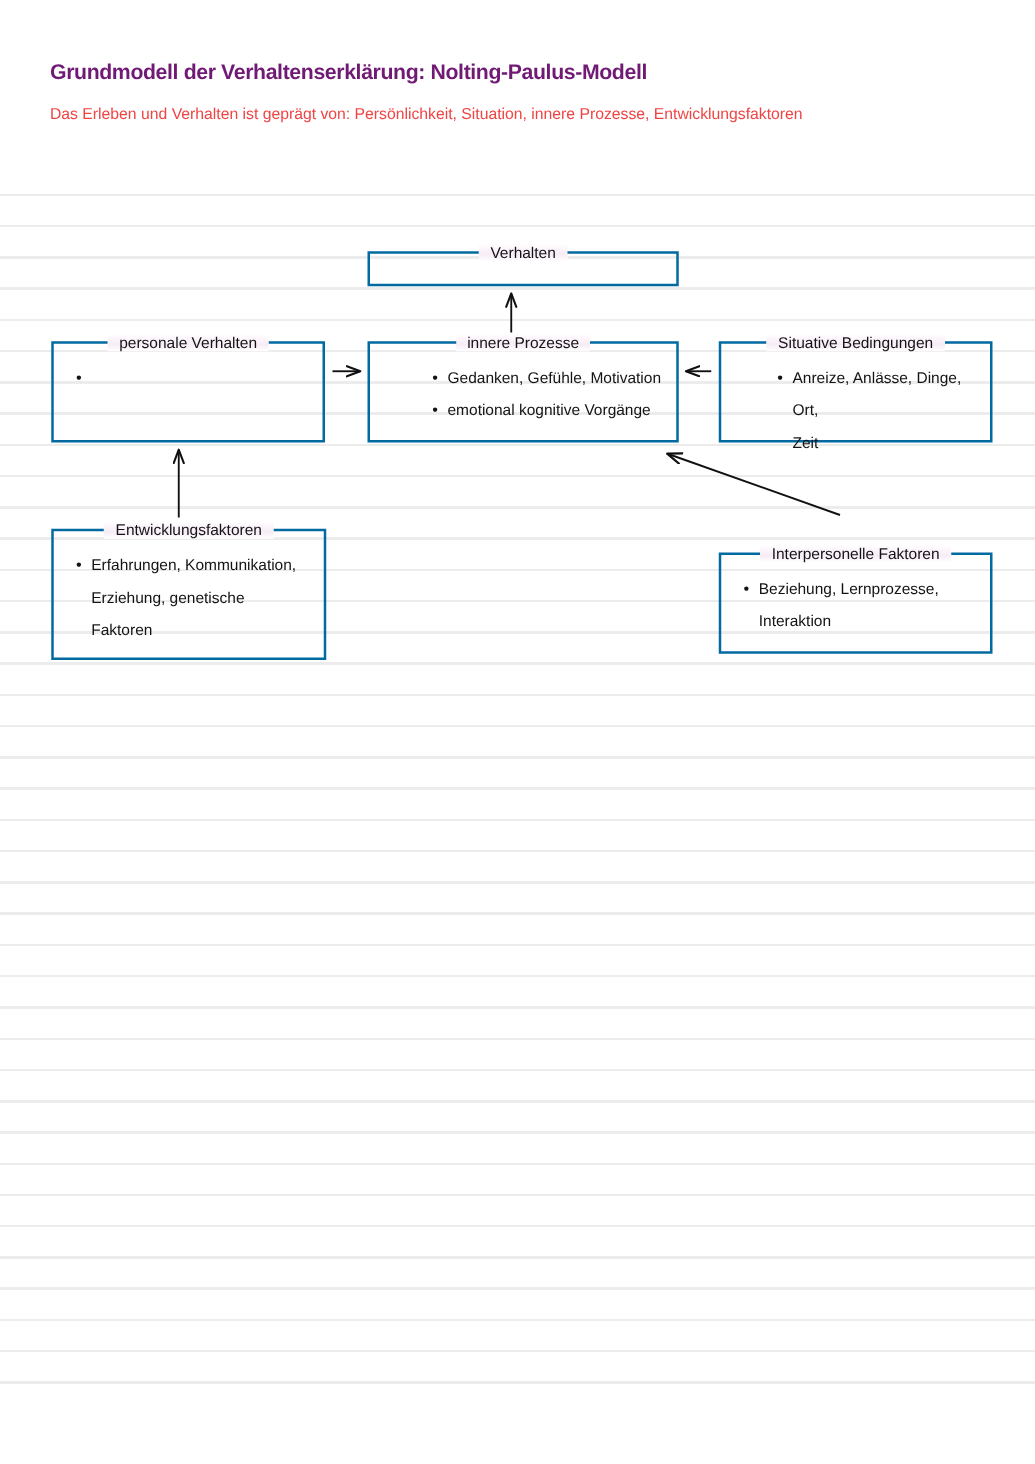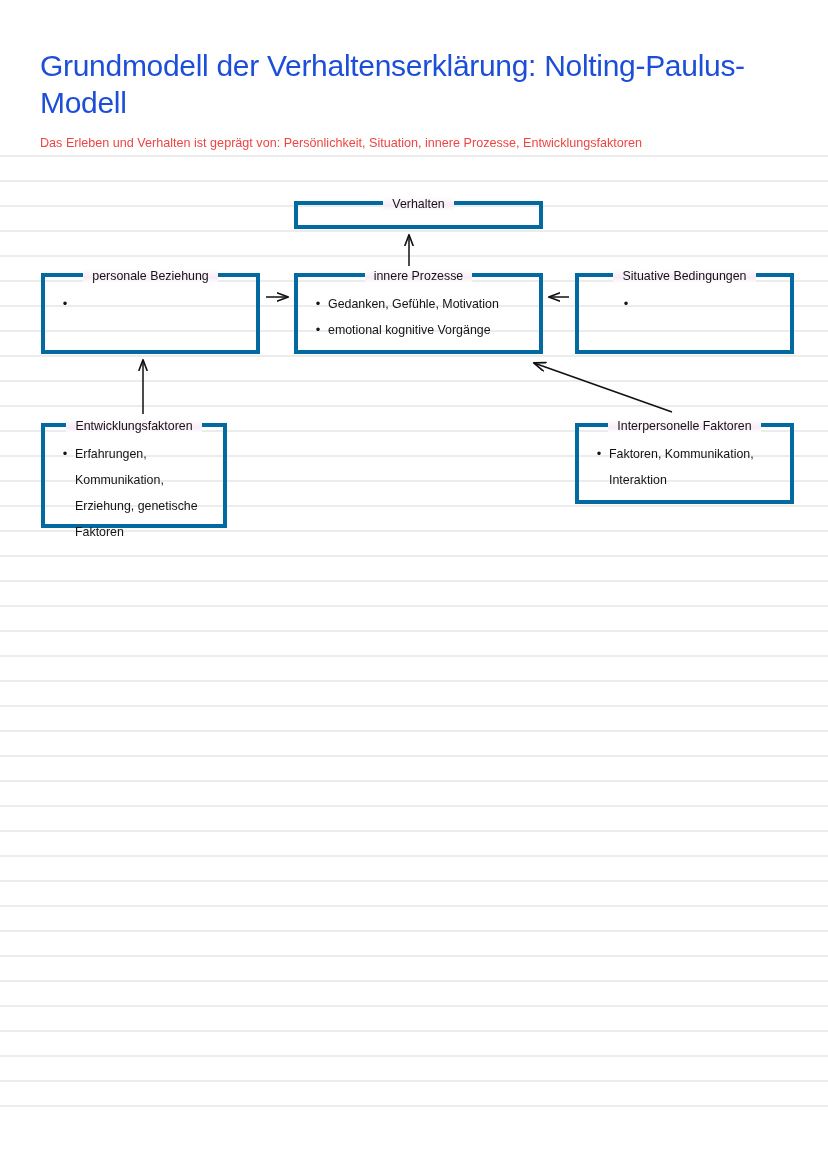--- a/index.html
+++ b/index.html
@@ -35,44 +35,44 @@
     pointer-events: none;
   }
   
   #header {
     position: absolute;
     left: 40px;
     top: 48px;
     width: 760px;
   }
   #doc-title {
-    font-size: 30px;
-    font-weight: normal;
+    font-size: 17px;
+    font-weight: bold;
     line-height: 1.22;
     letter-spacing: -0.3px;
-    color: #1d4ed8;
+    color: #701a75;
     margin: 0;
   }
   #doc-subtitle {
     font-size: 12.6px;
     line-height: 1.3;
     color: #ef4444;
     margin: 14px 0 0 0;
   }
   
   #diagram {
     position: absolute;
     left: 0;
     top: 0;
     width: 828px;
     height: 560px;
   }
   .node {
     position: absolute;
-    border: 4px solid #0369a1;
+    border: 2px solid #0369a1;
     box-sizing: border-box;
     background: transparent;
   }
   .node-legend {
     position: absolute;
     top: -10px;
     left: 0;
     right: 0;
     text-align: center;
     font-size: 12.4px;
@@ -100,24 +100,24 @@
     text-align: center;
     font-size: 13px;
     line-height: 26px;
   }
   .bullet-text {
     flex: 1 1 auto;
   }
   
   #node-verhalten   { left: 294px; top: 201px; width: 249px; height: 28px; }
   #node-personale   { left: 41px;  top: 273px; width: 219px; height: 81px; }
-  #node-innere      { left: 294px; top: 273px; width: 249px; height: 81px; }
+  #node-innere      { left: 294px; top: 273px; width: 249px; height: 81px; padding-left: 32px; }
   #node-situative   { left: 575px; top: 273px; width: 219px; height: 81px; padding-left: 27px; }
-  #node-entwicklung { left: 41px;  top: 423px; width: 186px; height: 105px; }
-  #node-interperson { left: 575px; top: 423px; width: 219px; height: 81px; }
+  #node-entwicklung { left: 41px;  top: 423px; width: 220px; height: 105px; }
+  #node-interperson { left: 575px; top: 442px; width: 219px; height: 81px; }
 
   #node-verhalten .node-body { padding: 0; }
 
   
   #arrow-layer {
     position: absolute;
     left: 0;
     top: 0;
     width: 828px;
     height: 560px;
@@ -140,21 +140,21 @@
 
     <div class="node" id="node-verhalten">
       <div class="node-legend">
         <span class="legend-text">Verhalten</span>
       </div>
       <div class="node-body"></div>
     </div>
 
     <div class="node" id="node-personale">
       <div class="node-legend">
-        <span class="legend-text">personale Beziehung</span>
+        <span class="legend-text">personale Verhalten</span>
       </div>
       <div class="node-body">
         <div class="bullet-row">
           <div class="bullet-dot">•</div>
         </div>
       </div>
     </div>
 
     <div class="node" id="node-innere">
       <div class="node-legend">
@@ -172,20 +172,24 @@
       </div>
     </div>
 
     <div class="node" id="node-situative">
       <div class="node-legend">
         <span class="legend-text">Situative Bedingungen</span>
       </div>
       <div class="node-body">
         <div class="bullet-row">
           <div class="bullet-dot">•</div>
+          <div class="bullet-text">
+            <div>Anreize, Anlässe, Dinge, Ort,</div>
+            <div>Zeit</div>
+          </div>
         </div>
       </div>
     </div>
 
     <div class="node" id="node-entwicklung">
       <div class="node-legend">
         <span class="legend-text">Entwicklungsfaktoren</span>
       </div>
       <div class="node-body">
         <div class="bullet-row">
@@ -200,21 +204,21 @@
     </div>
 
     <div class="node" id="node-interperson">
       <div class="node-legend">
         <span class="legend-text">Interpersonelle Faktoren</span>
       </div>
       <div class="node-body">
         <div class="bullet-row">
           <div class="bullet-dot">•</div>
           <div class="bullet-text">
-            <div>Faktoren, Kommunikation,</div>
+            <div>Beziehung, Lernprozesse,</div>
             <div>Interaktion</div>
           </div>
         </div>
       </div>
     </div>
 
     <svg id="arrow-layer" viewBox="0 0 828 560" width="828" height="560">
       <defs>
         <marker id="ah" markerWidth="9" markerHeight="9" refX="7.4" refY="3.1" orient="auto" markerUnits="strokeWidth">
           <path d="M0.4,0.4 L7.6,3.1 L0.4,5.8" fill="none" stroke="#111111" stroke-width="1.1" stroke-linecap="round" stroke-linejoin="round"></path>

